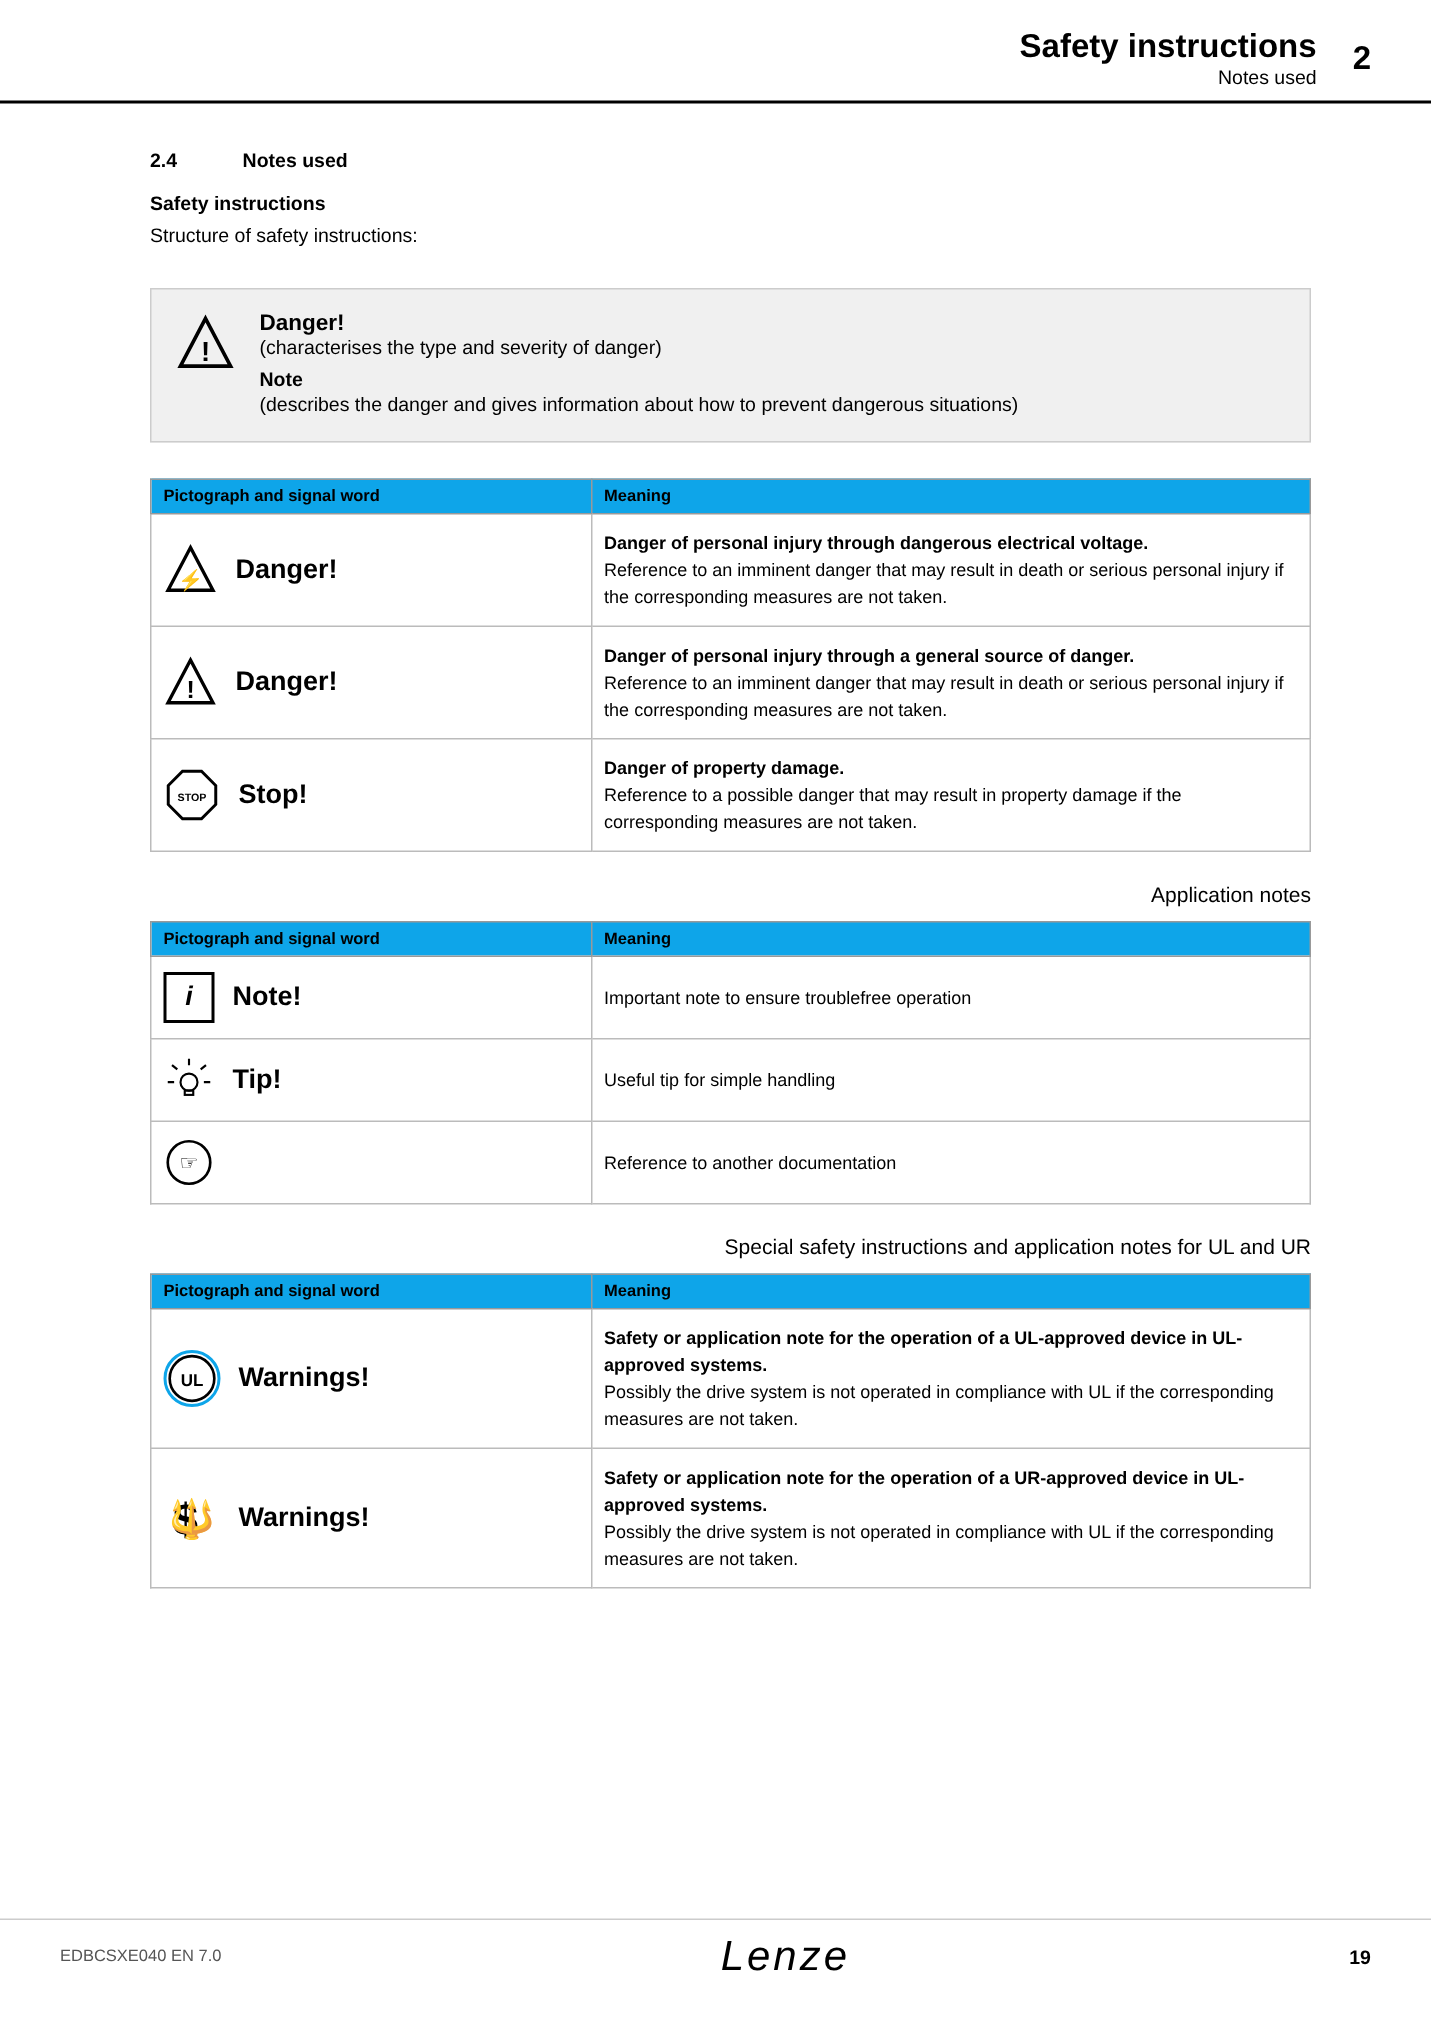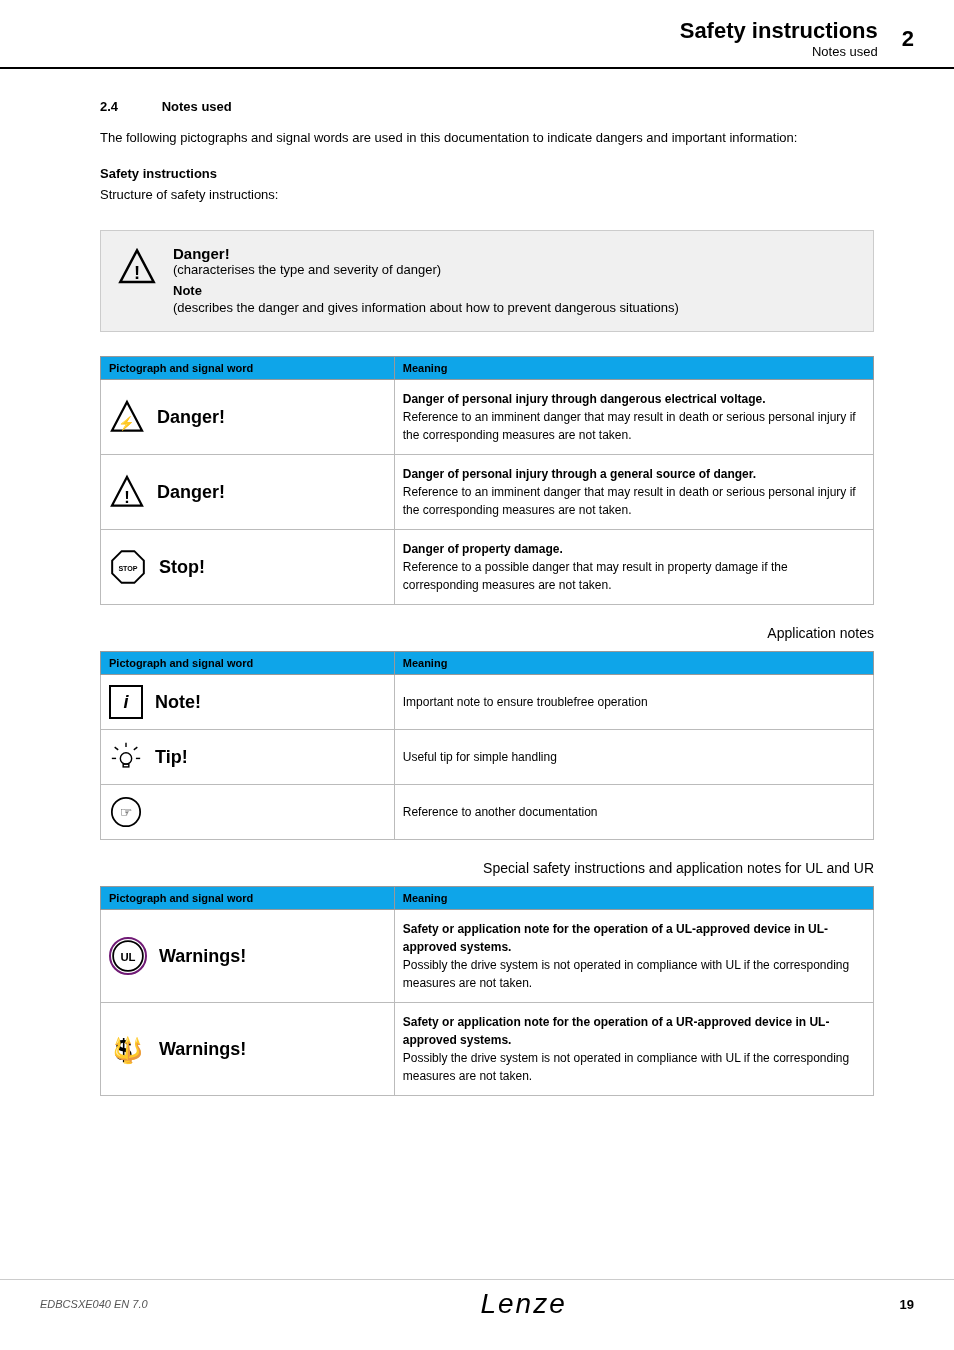--- a/index.html
+++ b/index.html
@@ -194,21 +194,21 @@
       align-items: center;
       justify-content: center;
       font-size: 22px;
     }
 
     
     .ul-icon {
       width: 38px;
       height: 38px;
       flex-shrink: 0;
-      border: 2px solid #701a75;
+      border: 2px solid #0ea5e9;
       border-radius: 50%;
       display: flex;
       align-items: center;
       justify-content: center;
       font-size: 14px;
       font-weight: bold;
       text-align: center;
     }
 
     
@@ -244,21 +244,20 @@
       display: flex;
       justify-content: space-between;
       align-items: center;
       padding: 0 40px;
       border-top: 1px solid #ccc;
       padding-top: 8px;
     }
     .footer-doc-ref {
       font-size: 11px;
       color: #555;
-      font-style: italic;
     }
     .footer-logo {
       font-size: 28px;
       font-weight: normal;
       font-style: italic;
       letter-spacing: 2px;
     }
     .footer-page-num {
       font-size: 13px;
       font-weight: bold;
@@ -277,21 +276,20 @@
   </div>
 </div>
 
 <div class="content">
 
   <div class="section-number">
     <span>2.4</span>
     <span>Notes used</span>
   </div>
 
-  <p class="intro-text">The following pictographs and signal words are used in this documentation to indicate dangers and important information:</p>
 
   <p class="subsection-title">Safety instructions</p>
   <p class="structure-text">Structure of safety instructions:</p>
 
   <div class="danger-box">
     <div class="danger-box-icon">
       <svg class="triangle-icon" viewBox="0 0 48 48" xmlns="http://www.w3.org/2000/svg">
         <polygon points="24,4 44,42 4,42" fill="none" stroke="#000" stroke-width="3"></polygon>
         <text x="24" y="38" text-anchor="middle" font-size="22" font-weight="bold" fill="#000">!</text>
       </svg>

